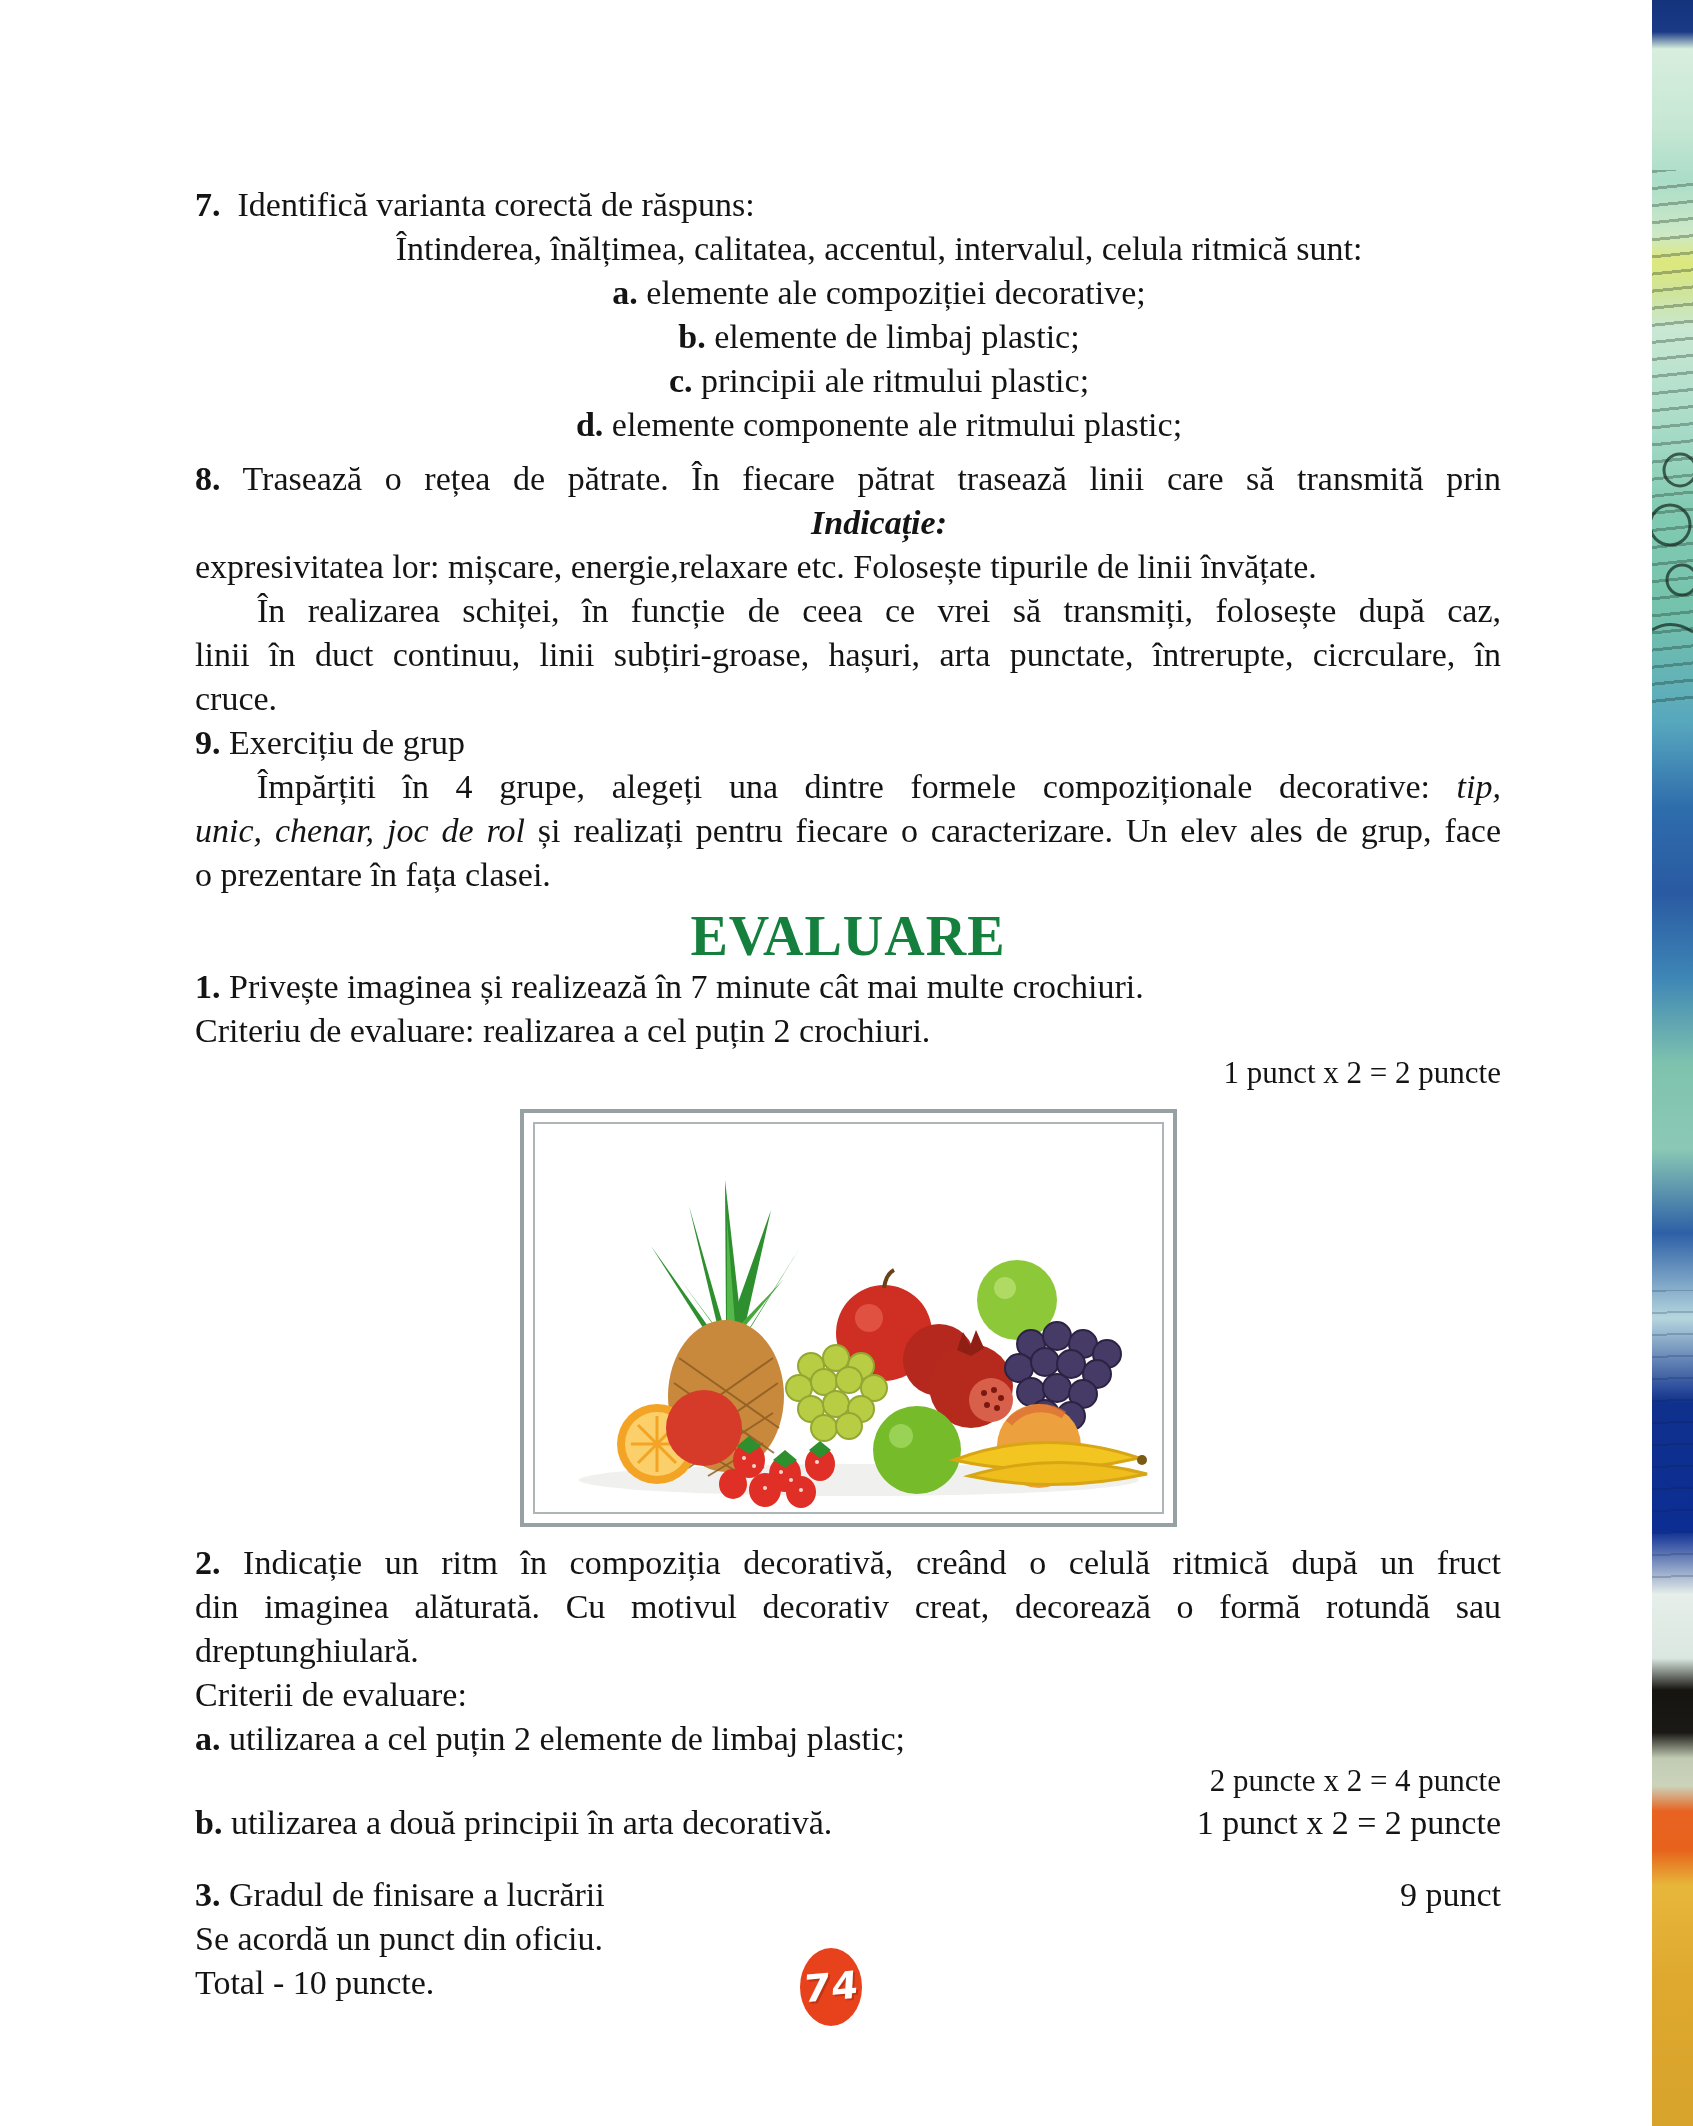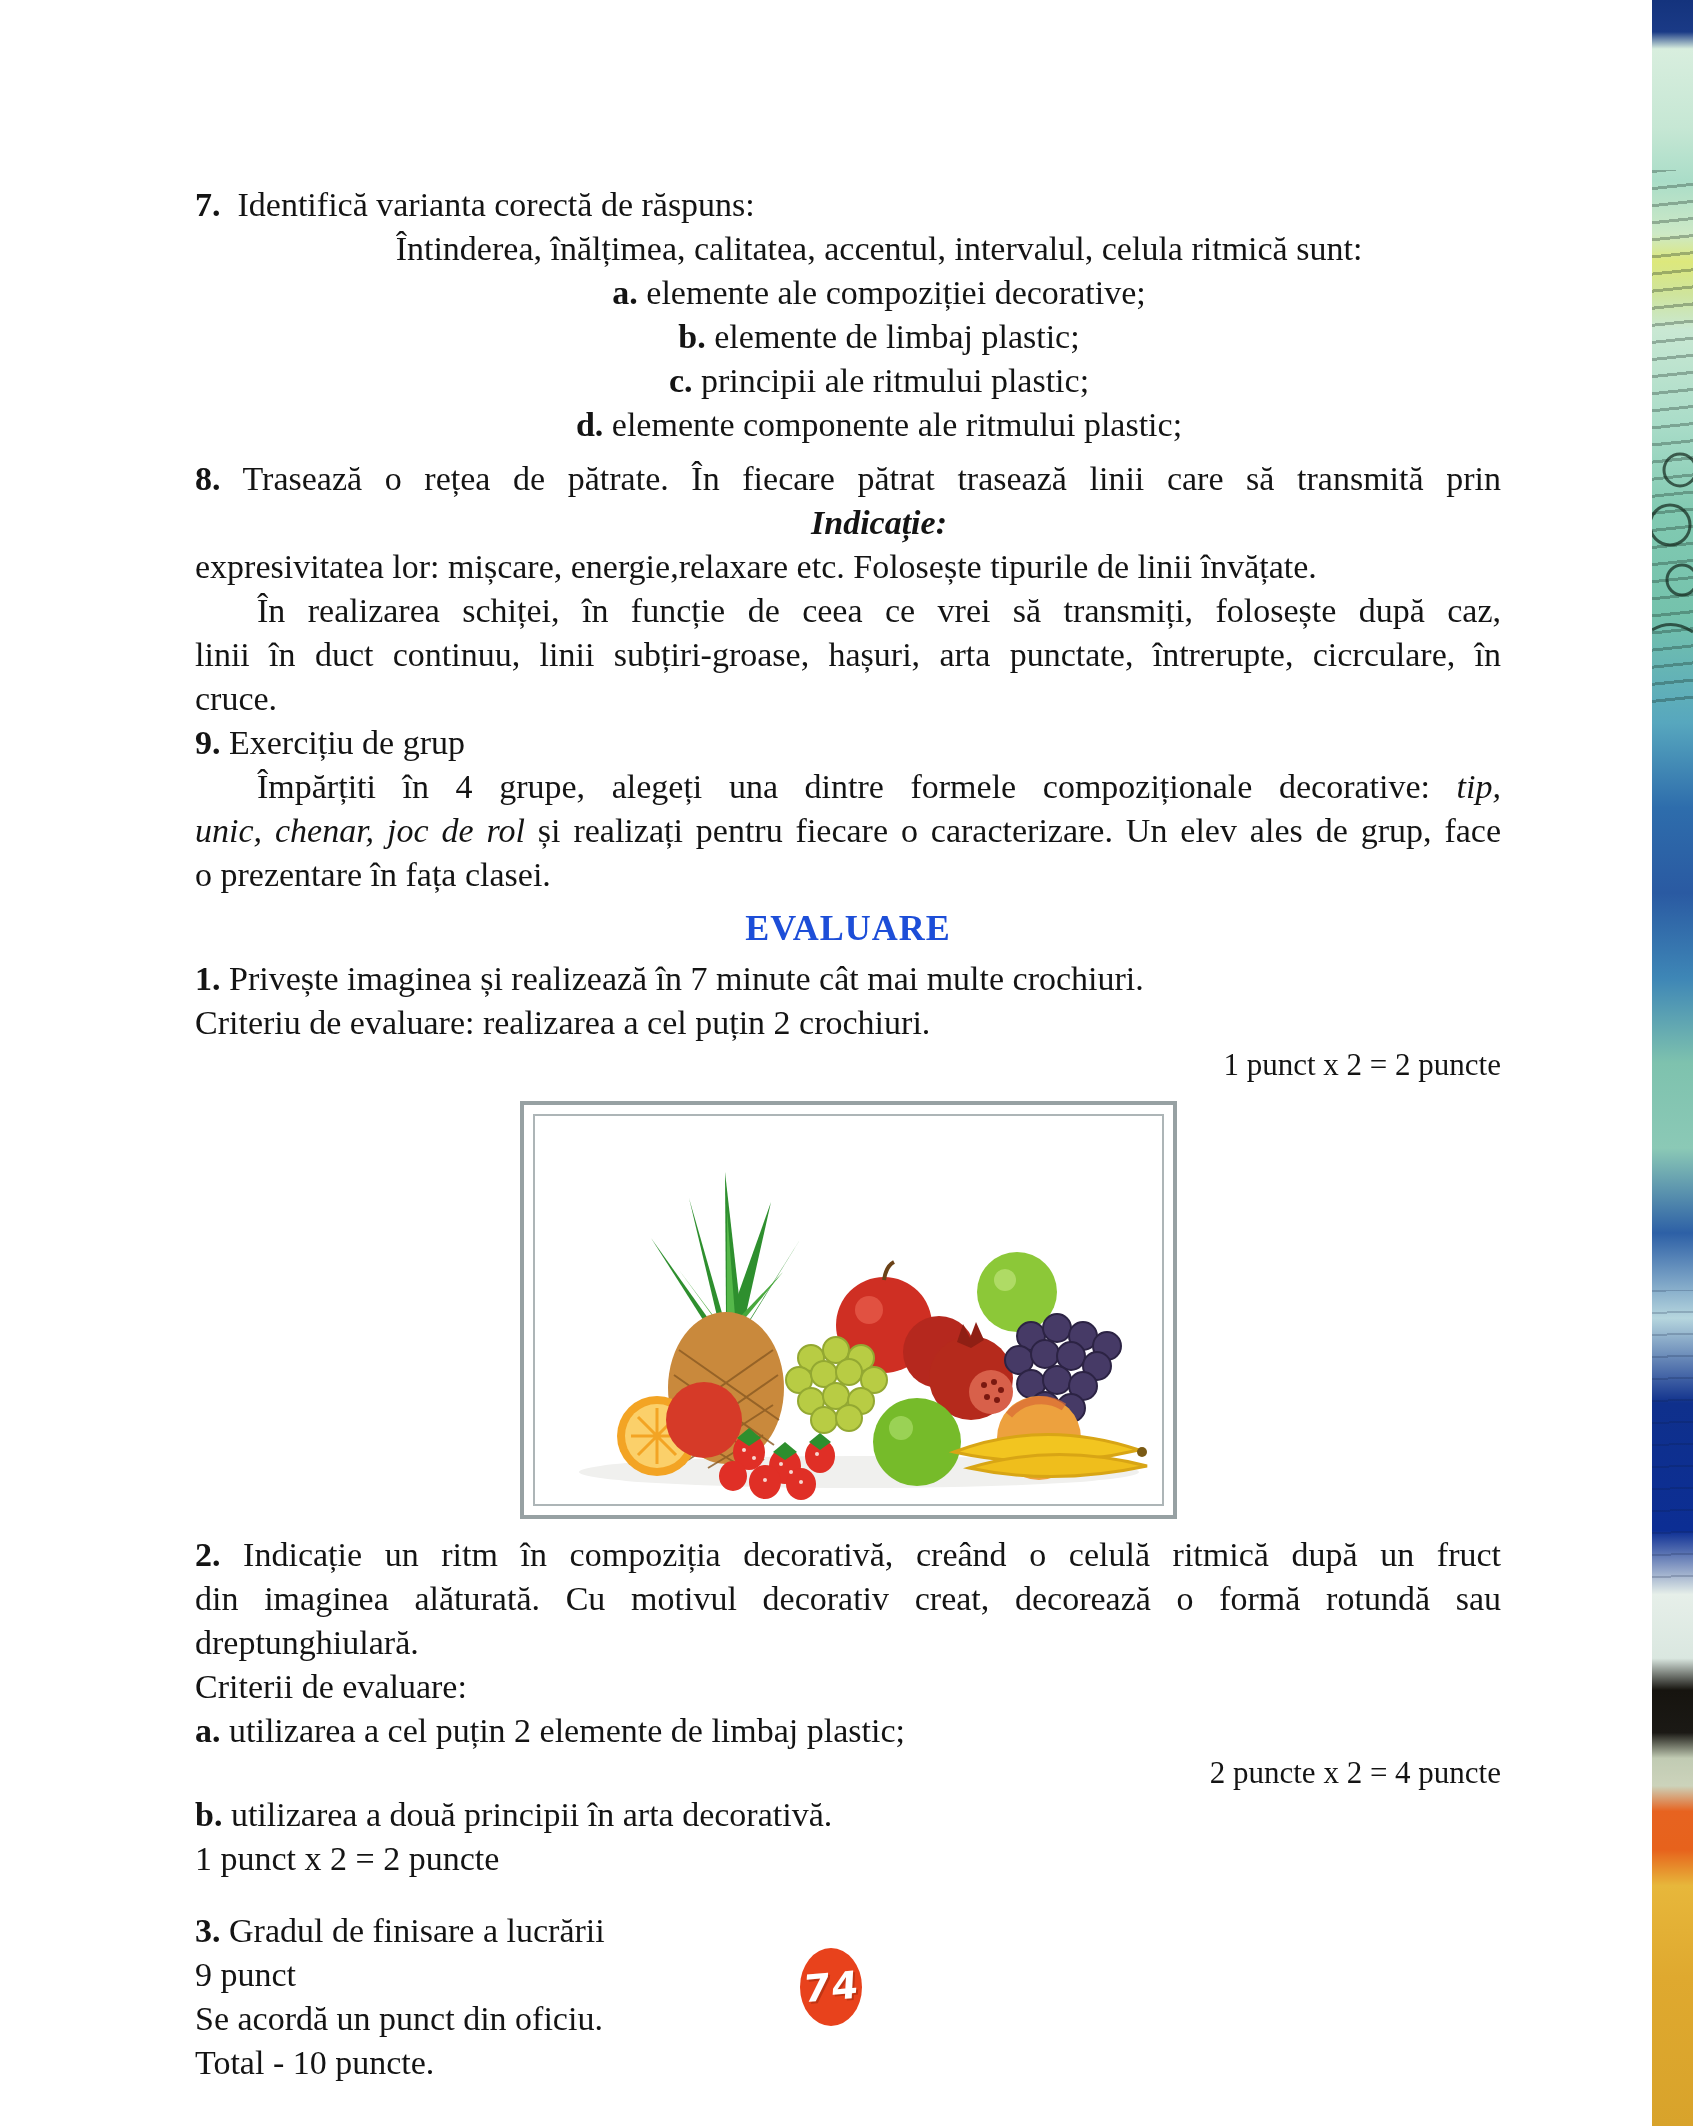--- a/index.html
+++ b/index.html
@@ -9,25 +9,25 @@
     font-family:"Liberation Serif", serif; color:#141414;
   }
   .content { position:absolute; left:195px; top:183px; width:1306px; }
   .line { font-size:34px; line-height:44px; white-space:pre-wrap; }
   .just { text-align:justify; text-align-last:justify; }
   .indent { padding-left:62px;text-align:center; }
   .bd { font-weight:bold; }
   .it { font-style:italic; }
   .bdit { font-weight:bold; font-style:italic; }
   .evaluare {
-    text-align:center; color:#1d4ed8; font-weight:bold;
-    font-size:36px; line-height:54px; letter-spacing:1px; margin:4px 0 2px 0;
+    text-align:center; color:#15803d; font-weight:bold;
+    font-size:56px; line-height:54px; letter-spacing:1px; margin:12px 0 2px 0;
   }
   .pts { text-align:right; font-size:31px; line-height:40px; }
-  .row { display:flex; justify-content:space-between;flex-direction:column; }
+  .row { display:flex; justify-content:space-between; }
   .gap28 { height:28px; }
   .gap10 { height:10px; }
   
   .frame {
     box-sizing:border-box; margin:16px auto 14px auto; width:657px;
     border:4px solid #97a1a3; background:#fff; padding:9px;
   }
   .frame-inner { box-sizing:border-box; border:2px solid #adb5b7; padding:4px; background:#fff; }
   .frame-inner svg { display:block; }
   

